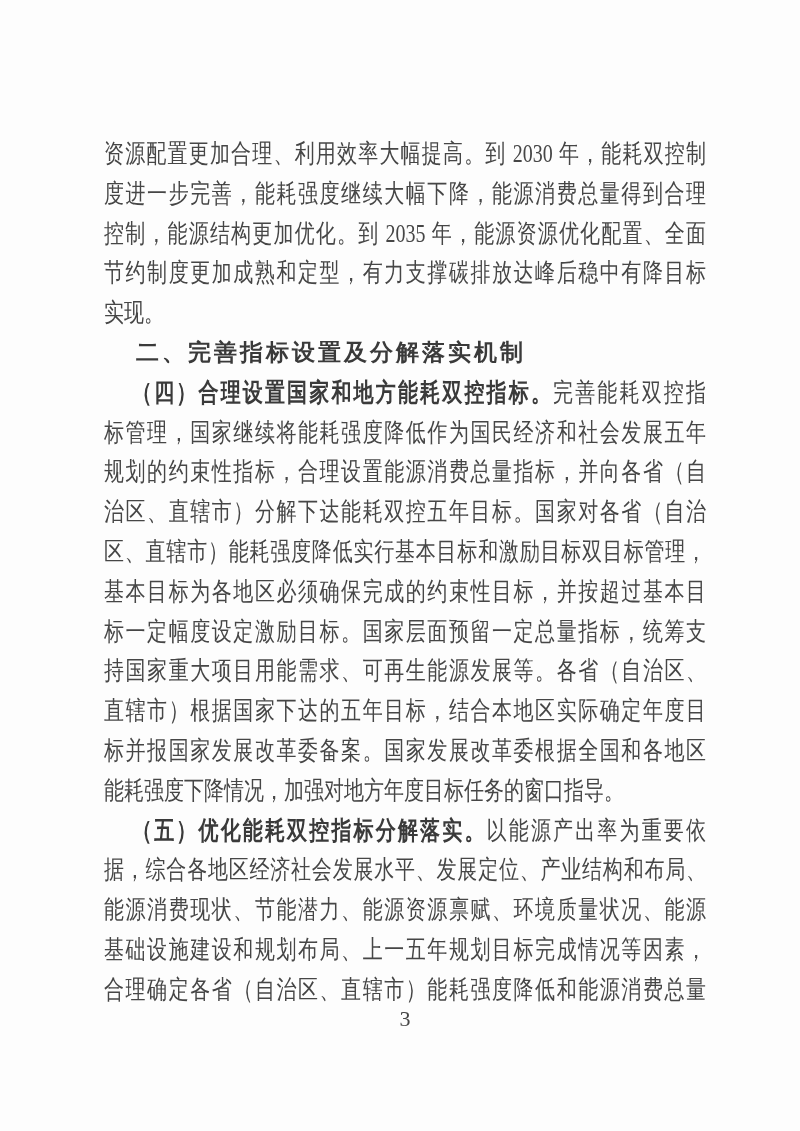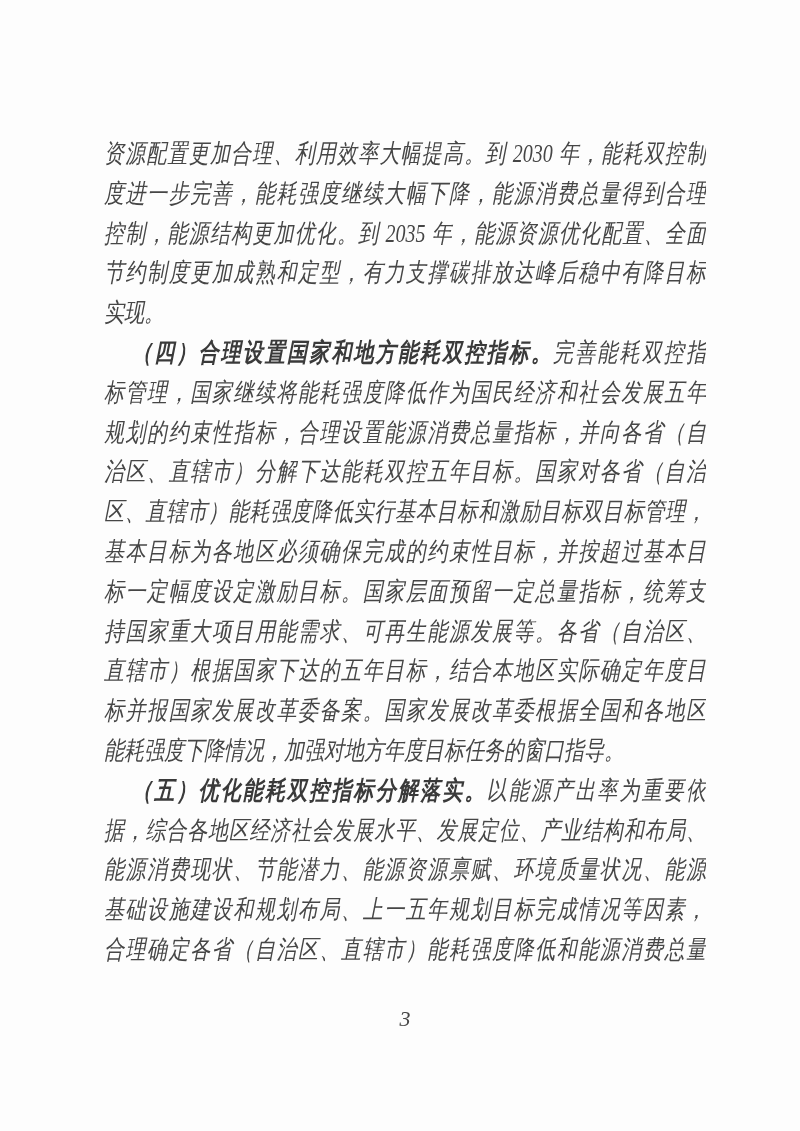--- a/index.html
+++ b/index.html
@@ -13,21 +13,20 @@
     padding: 0;
     background: #ffffff;
   }
   .page {
     position: relative;
     width: 800px;
     height: 1131px;
     background: var(--page-bg);
     overflow: hidden;
     font-family: "Liberation Serif", "DejaVu Serif", serif;
-    font-style: italic;
   }
   .text-block {
     position: absolute;
     left: 104px;
     top: 134px;
     width: 602px;
   }
   .line {
     height: 39.8px;
     line-height: 39.8px;
@@ -74,20 +73,21 @@
 </head>
 <body>
 
 <div class="page">
   <div class="text-block">
       <div class="line fill"><span class="seg">资源配置更加合理、利用效率大幅提高。到 2030 年，能耗双控制</span></div>
       <div class="line fill"><span class="seg">度进一步完善，能耗强度继续大幅下降，能源消费总量得到合理</span></div>
       <div class="line fill"><span class="seg">控制，能源结构更加优化。到 2035 年，能源资源优化配置、全面</span></div>
       <div class="line fill"><span class="seg">节约制度更加成熟和定型，有力支撑碳排放达峰后稳中有降目标</span></div>
       <div class="line"><span class="seg">实现。</span></div>
+      <div class="line heading">二、完善指标设置及分解落实机制</div>
       <div class="line fill indent"><span class="seg bold">（四）合理设置国家和地方能耗双控指标。</span><span class="seg">完善能耗双控指</span></div>
       <div class="line fill"><span class="seg">标管理，国家继续将能耗强度降低作为国民经济和社会发展五年</span></div>
       <div class="line fill"><span class="seg">规划的约束性指标，合理设置能源消费总量指标，并向各省（自</span></div>
       <div class="line fill"><span class="seg">治区、直辖市）分解下达能耗双控五年目标。国家对各省（自治</span></div>
       <div class="line fill"><span class="seg">区、直辖市）能耗强度降低实行基本目标和激励目标双目标管理，</span></div>
       <div class="line fill"><span class="seg">基本目标为各地区必须确保完成的约束性目标，并按超过基本目</span></div>
       <div class="line fill"><span class="seg">标一定幅度设定激励目标。国家层面预留一定总量指标，统筹支</span></div>
       <div class="line fill"><span class="seg">持国家重大项目用能需求、可再生能源发展等。各省（自治区、</span></div>
       <div class="line fill"><span class="seg">直辖市）根据国家下达的五年目标，结合本地区实际确定年度目</span></div>
       <div class="line fill"><span class="seg">标并报国家发展改革委备案。国家发展改革委根据全国和各地区</span></div>

